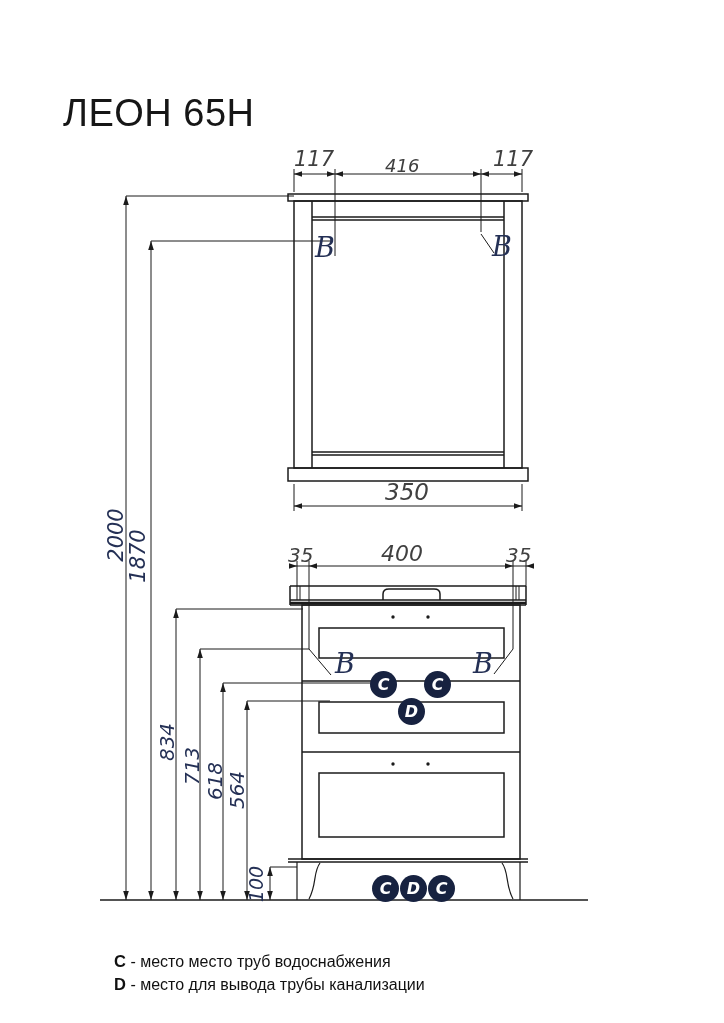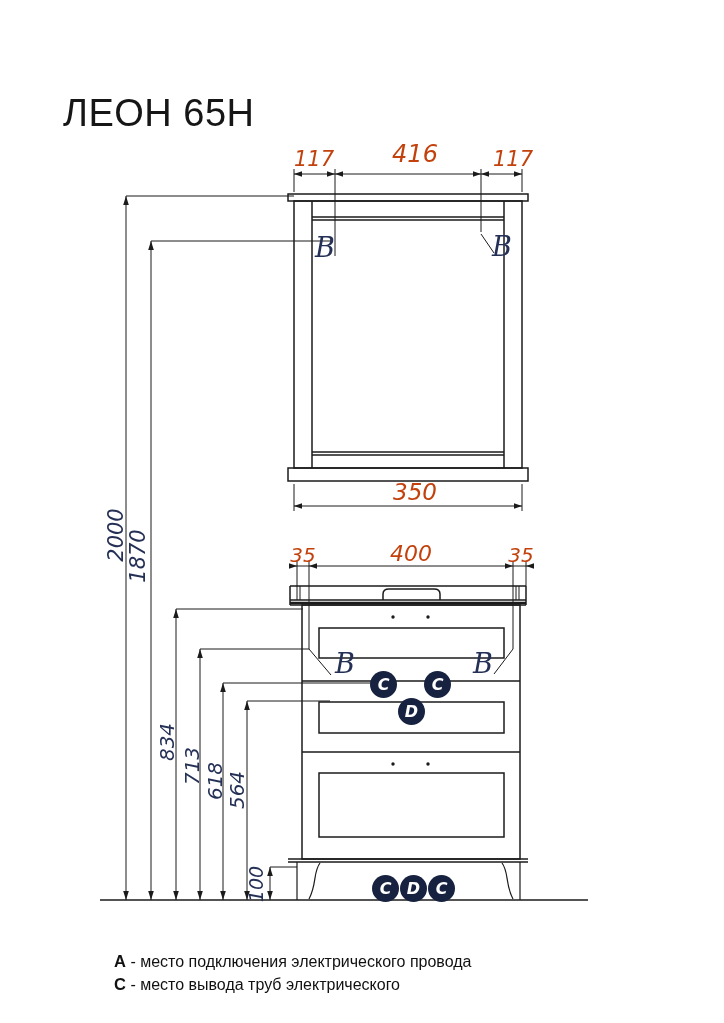--- a/index.html
+++ b/index.html
@@ -13,22 +13,22 @@
     margin-top: 44px;
   }
   .drawing { position:absolute; left:0; top:0; }
   .title {
     position:absolute; left:63px; top:48px;
     font-size:38px; letter-spacing:0.5px; color:#161616;
     font-family:"Liberation Sans", sans-serif; font-weight:400;
     white-space:nowrap;
   }
   .dim {
-    position:absolute; text-align:center;
-    font-style:italic; color:#c2410c;
+    position:absolute; text-align:left;
+    font-style:italic; color:#404040;
     font-family:"DejaVu Sans", sans-serif;
     white-space:nowrap;
   }
   .vdim {
     position:absolute; text-align:center;
     font-style:italic; color:#243055;
     font-family:"DejaVu Sans", sans-serif;
     transform:rotate(-90deg); white-space:nowrap;
   }
   .blabel {
@@ -154,21 +154,21 @@
       <circle cx="393" cy="720" r="1.7"></circle>
       <circle cx="428" cy="720" r="1.7"></circle>
     </g>
 
     <path d="M100 856 H588" stroke="#1b1b1b" stroke-width="1.6" fill="none"></path>
   </svg>
 
   <div class="title">ЛЕОН 65Н</div>
 
   <div class="dim" style="left:294px; top:103px; width:40px; font-size:21px;">117</div>
-  <div class="dim" style="left:385px; top:96px; width:60px; font-size:24px;">416</div>
+  <div class="dim" style="left:385px; top:111px; width:60px; font-size:18px;">416</div>
   <div class="dim" style="left:493px; top:103px; width:40px; font-size:21px;">117</div>
   <div class="dim" style="left:385px; top:435px; width:60px; font-size:23px;">350</div>
 
   <div class="dim" style="left:288px; top:499px; width:30px; font-size:20px;">35</div>
   <div class="dim" style="left:381px; top:497px; width:60px; font-size:22px;">400</div>
   <div class="dim" style="left:506px; top:499px; width:30px; font-size:20px;">35</div>
 
   <div class="vdim" style="left:76px;  top:479px; width:80px; font-size:21px;">2000</div>
   <div class="vdim" style="left:98px;  top:500px; width:80px; font-size:21px;">1870</div>
   <div class="vdim" style="left:137px; top:686px; width:60px; font-size:20px;">834</div>
@@ -185,22 +185,22 @@
   <div class="badge" style="left:370px; top:627px;">C</div>
   <div class="badge" style="left:424px; top:627px;">C</div>
   <div class="badge" style="left:398px; top:654px;">D</div>
 
   <div class="badge" style="left:372px; top:831px;">C</div>
   <div class="badge" style="left:400px; top:831px;">D</div>
   <div class="badge" style="left:428px; top:831px;">C</div>
 
   <div class="legend">
     <div class="legend-row">
-      <span class="legend-key">A</span>
-      <span class="legend-text">- место подключения электрического провода</span>
+      <span class="legend-key">C</span>
+      <span class="legend-text">- место место труб водоснабжения</span>
     </div>
     <div class="legend-row">
-      <span class="legend-key">C</span>
-      <span class="legend-text">- место вывода труб электрического</span>
+      <span class="legend-key">D</span>
+      <span class="legend-text">- место для вывода трубы канализации</span>
     </div>
   </div>
 
 </div>
 
 </body></html>

